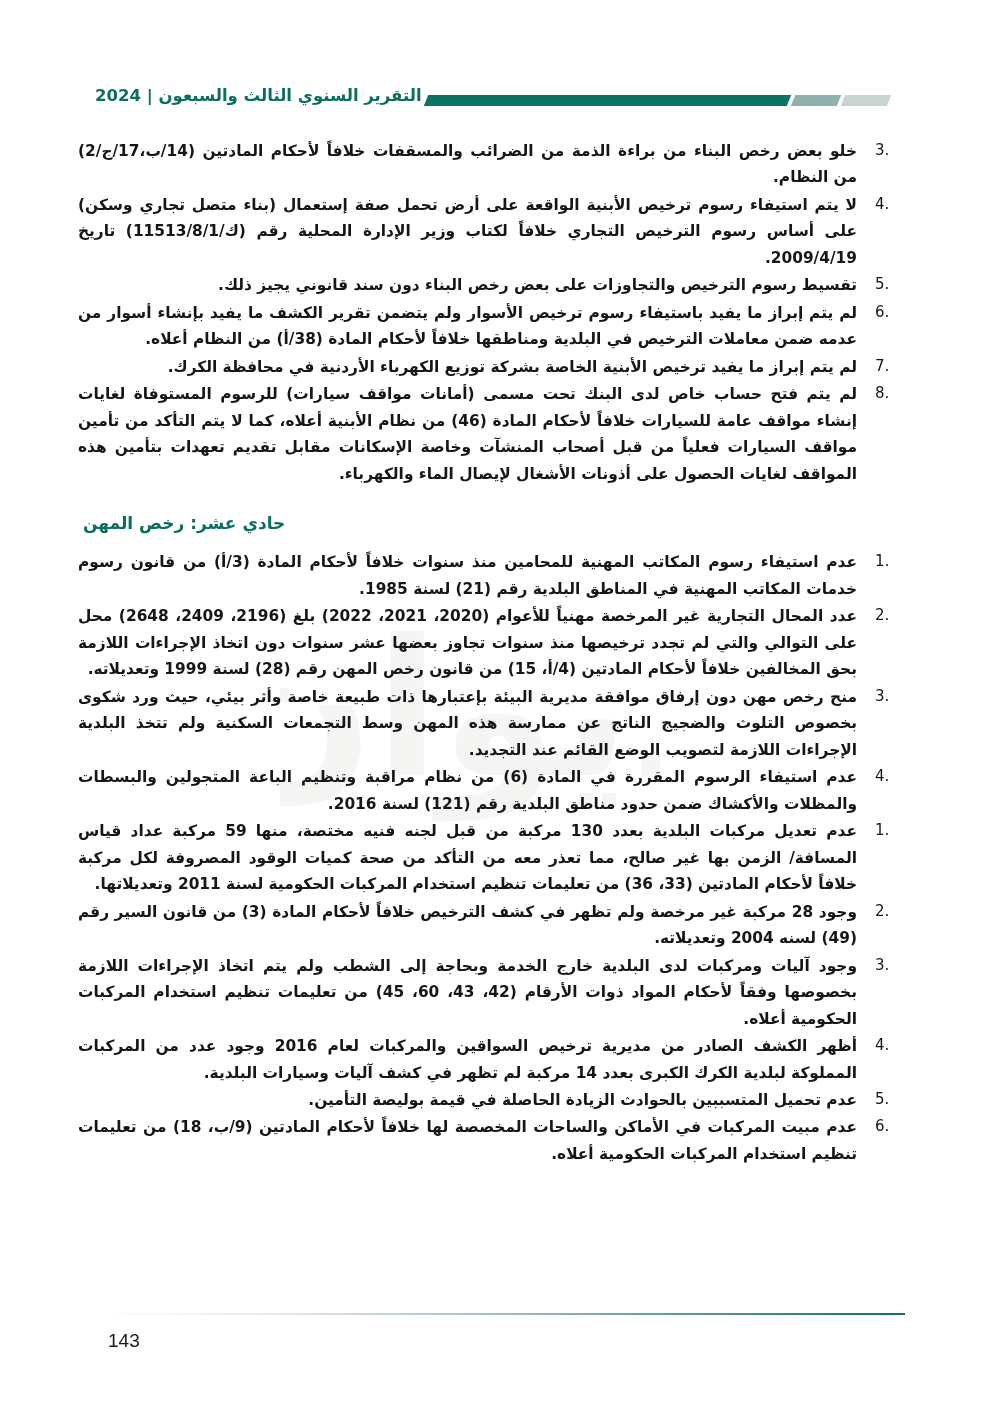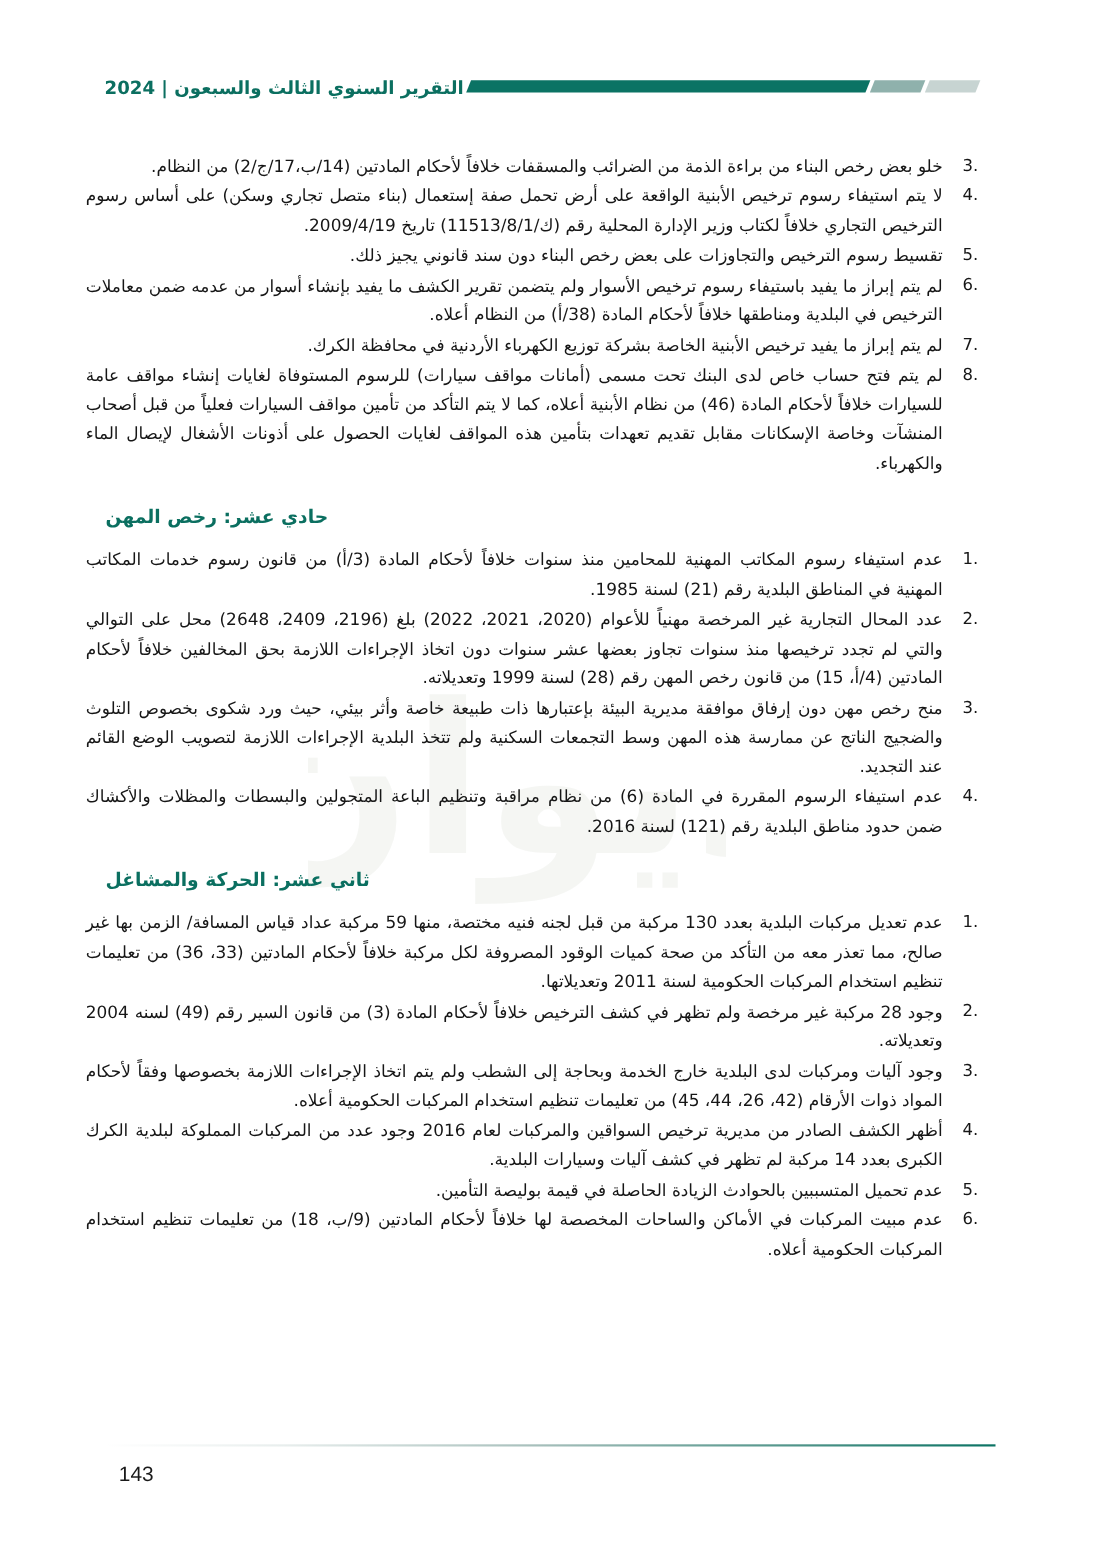--- a/index.html
+++ b/index.html
@@ -38,21 +38,21 @@
 
   
   .header {
     position: absolute;
     top: 72px;
     left: 95px;
     right: 95px;
     height: 34px;
     display: flex;
     flex-direction: row-reverse;
-    align-items: flex-start;
+    align-items: flex-end;
     z-index: 3;
   }
   .header-title {
     color: #0b6f60;
     font-size: 16.5px;
     font-weight: bold;
     white-space: nowrap;
     line-height: 1;
     direction: rtl;
     padding-bottom: 2px;
@@ -118,29 +118,29 @@
     width: 30px;
     text-align: left;
     font-size: 15px;
     color: #161616;
     direction: ltr;
   }
   ol.items > li > .txt {
     display: block;
   }
   
-  ol.items > li > .txt { text-align: justify; }
+  ol.items > li > .txt { text-align: justify; font-weight: bold; }
 
   .section-heading {
     color: #0b6f60;
     font-size: 17px;
     font-weight: bold;
     text-align: left;
     direction: rtl;
-    margin: 26px 0 16px 16px;
+    margin: 26px 0 16px 3px;
     padding-left: 2px;
   }
 
   
   .footer-rule {
     position: absolute;
     left: 95px;
     right: 95px;
     top: 1313px;
     height: 2px;
@@ -220,33 +220,32 @@
       <li>
         <span class="num">3.</span>
         <span class="txt">منح رخص مهن دون إرفاق موافقة مديرية البيئة بإعتبارها ذات طبيعة خاصة وأثر بيئي، حيث ورد شكوى بخصوص التلوث والضجيج الناتج عن ممارسة هذه المهن وسط التجمعات السكنية ولم تتخذ البلدية الإجراءات اللازمة لتصويب الوضع القائم عند التجديد.</span>
       </li>
       <li>
         <span class="num">4.</span>
         <span class="txt">عدم استيفاء الرسوم المقررة في المادة (6) من نظام مراقبة وتنظيم الباعة المتجولين والبسطات والمظلات والأكشاك ضمن حدود مناطق البلدية رقم (121) لسنة 2016.</span>
       </li>
     </ol>
 
-    <div class="section-heading">ثاني عشر: الحركة والمشاغل</div>
     <ol class="items">
       <li>
         <span class="num">1.</span>
         <span class="txt">عدم تعديل مركبات البلدية بعدد 130 مركبة من قبل لجنه فنيه مختصة، منها 59 مركبة عداد قياس المسافة/ الزمن بها غير صالح، مما تعذر معه من التأكد من صحة كميات الوقود المصروفة لكل مركبة خلافاً لأحكام المادتين (33، 36) من تعليمات تنظيم استخدام المركبات الحكومية لسنة 2011 وتعديلاتها.</span>
       </li>
       <li>
         <span class="num">2.</span>
         <span class="txt">وجود 28 مركبة غير مرخصة ولم تظهر في كشف الترخيص خلافاً لأحكام المادة (3) من قانون السير رقم (49) لسنه 2004 وتعديلاته.</span>
       </li>
       <li>
         <span class="num">3.</span>
-        <span class="txt">وجود آليات ومركبات لدى البلدية خارج الخدمة وبحاجة إلى الشطب ولم يتم اتخاذ الإجراءات اللازمة بخصوصها وفقاً لأحكام المواد ذوات الأرقام (42، 26، 44، 45) من تعليمات تنظيم استخدام المركبات الحكومية أعلاه.</span>
+        <span class="txt">وجود آليات ومركبات لدى البلدية خارج الخدمة وبحاجة إلى الشطب ولم يتم اتخاذ الإجراءات اللازمة بخصوصها وفقاً لأحكام المواد ذوات الأرقام (42، 43، 60، 45) من تعليمات تنظيم استخدام المركبات الحكومية أعلاه.</span>
       </li>
       <li>
         <span class="num">4.</span>
         <span class="txt">أظهر الكشف الصادر من مديرية ترخيص السواقين والمركبات لعام 2016 وجود عدد من المركبات المملوكة لبلدية الكرك الكبرى بعدد 14 مركبة لم تظهر في كشف آليات وسيارات البلدية.</span>
       </li>
       <li>
         <span class="num">5.</span>
         <span class="txt">عدم تحميل المتسببين بالحوادث الزيادة الحاصلة في قيمة بوليصة التأمين.</span>
       </li>
       <li>

